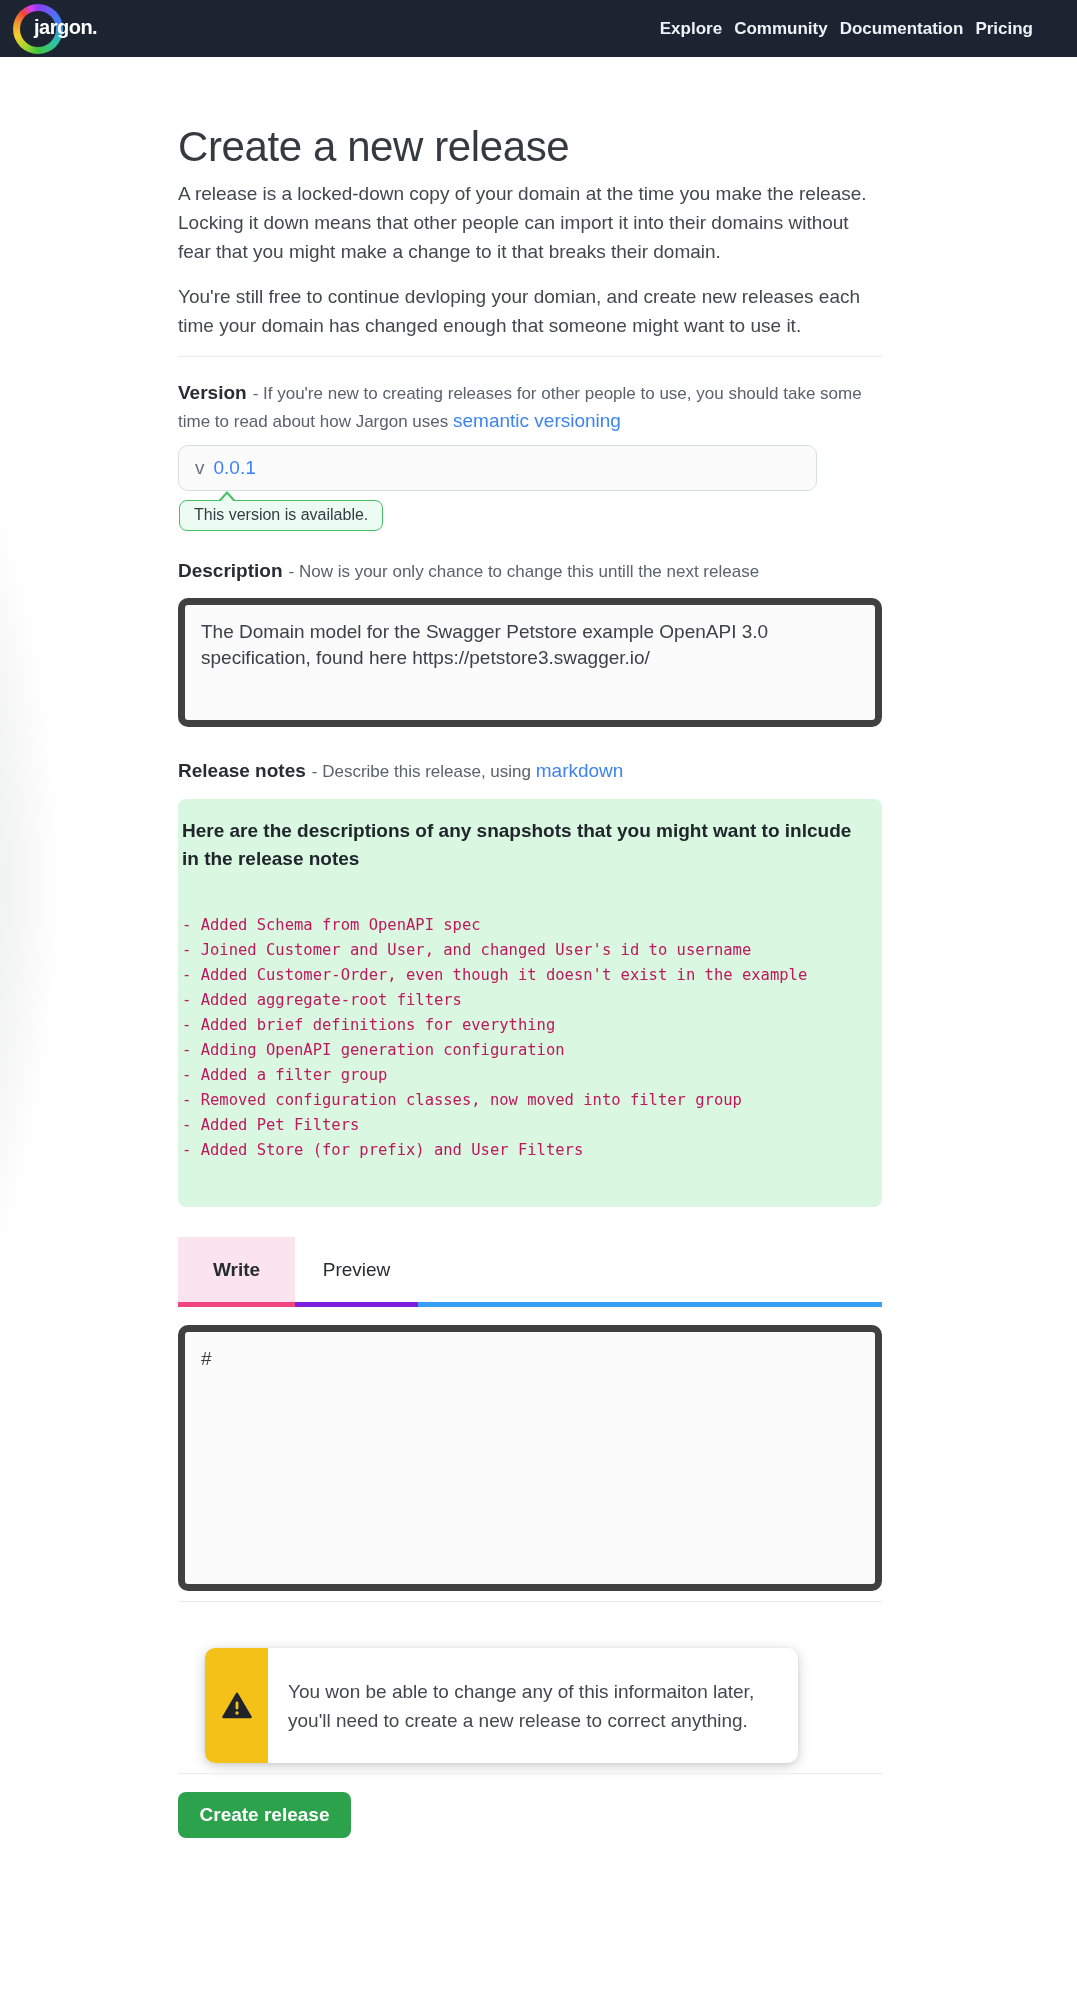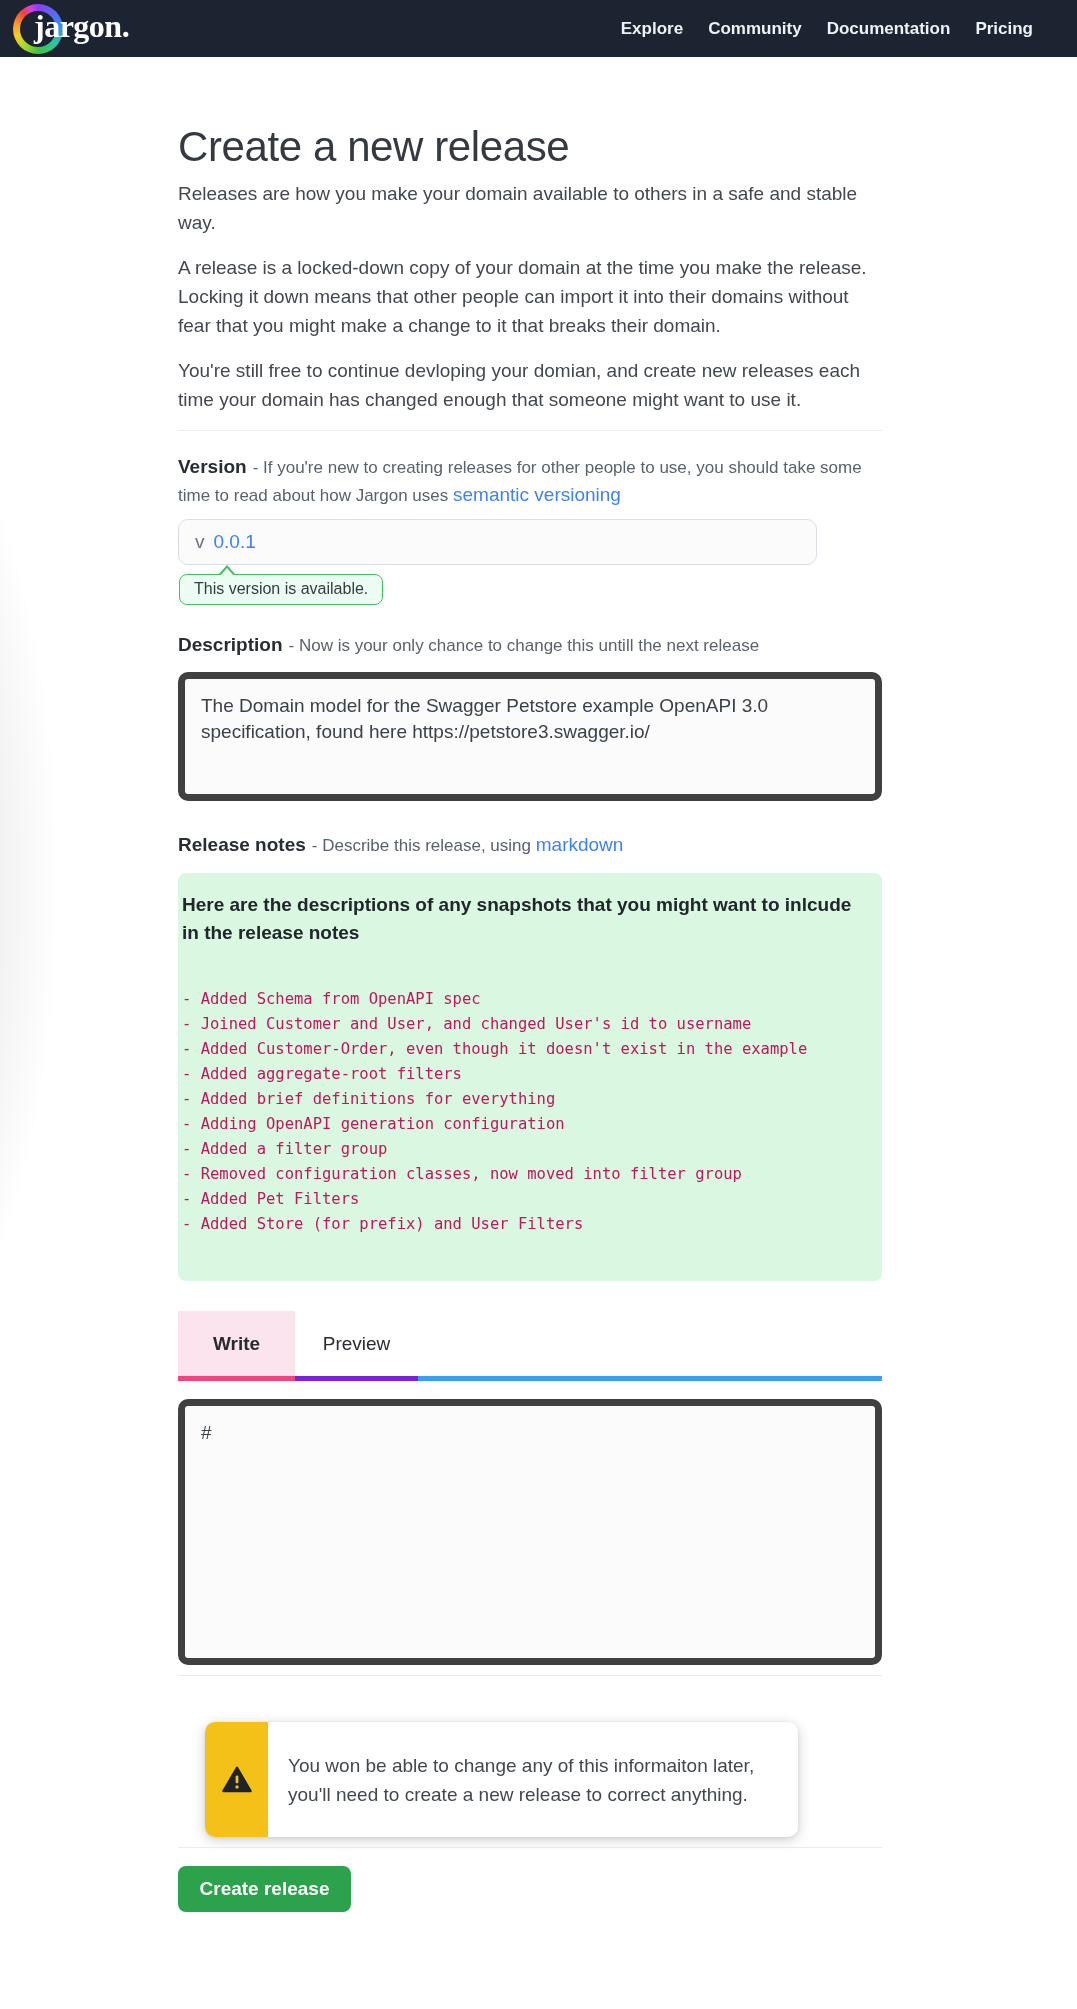--- a/index.html
+++ b/index.html
@@ -31,24 +31,24 @@
   .logo { position: relative; width: 50px; height: 50px; flex: 0 0 auto; cursor: pointer; }
   .logo-ring {
     position: absolute; inset: 0; border-radius: 50%;
     background: conic-gradient(from 0deg,
       #8a3ff2 0%, #3b82f6 20%, #2ec4a5 36%, #3fc43f 50%, #a5d62e 60%,
       #f2cf2e 70%, #f2992e 79%, #f04438 88%, #d43ff2 95%, #8a3ff2 100%);
   }
   .logo-hole { position: absolute; inset: 7px; border-radius: 50%; background: #1c2431; }
   .logo-text {
     position: absolute; left: 21px; top: 50%; transform: translateY(-56%);
-    font-family: Liberation Serif, serif; font-size: 32px; font-weight: 600;
+    font-family: Liberation Sans, sans-serif; font-size: 20px; font-weight: 600;
     color: #ffffff; white-space: nowrap; letter-spacing: -0.5px;
   }
-  .nav-links { margin-left: auto; display: flex; gap: 25px; }
+  .nav-links { margin-left: auto; display: flex; gap: 12px; }
   .nav-link {
     color: #eef1f5; font-size: 17px; font-weight: 700;
     text-decoration: none; cursor: pointer;
   }
 
   
   main { width: 704px; margin-left: 178px; padding-top: 68px; position: relative; z-index: 1; }
 
   h1.page-title {
     margin: 0 0 10px 0;
@@ -169,21 +169,20 @@
     <a class="nav-link">Community</a>
     <a class="nav-link">Documentation</a>
     <a class="nav-link">Pricing</a>
   </nav>
 </header>
 
 <main>
 
   <h1 class="page-title">Create a new release</h1>
 
-  <p class="intro">Releases are how you make your domain available to others in a safe and stable way.</p>
   <p class="intro">A release is a locked-down copy of your domain at the time you make the release. Locking it down means that other people can import it into their domains without fear that you might make a change to it that breaks their domain.</p>
   <p class="intro">You're still free to continue devloping your domian, and create new releases each time your domain has changed enough that someone might want to use it.</p>
 
   <hr class="rule">
 
   <div class="field-head">
     <span class="lbl">Version</span><span class="hint">- If you're new to creating releases for other people to use, you should take some time to read about how Jargon uses</span>
     <a class="inline-link">semantic versioning</a>
   </div>
 

